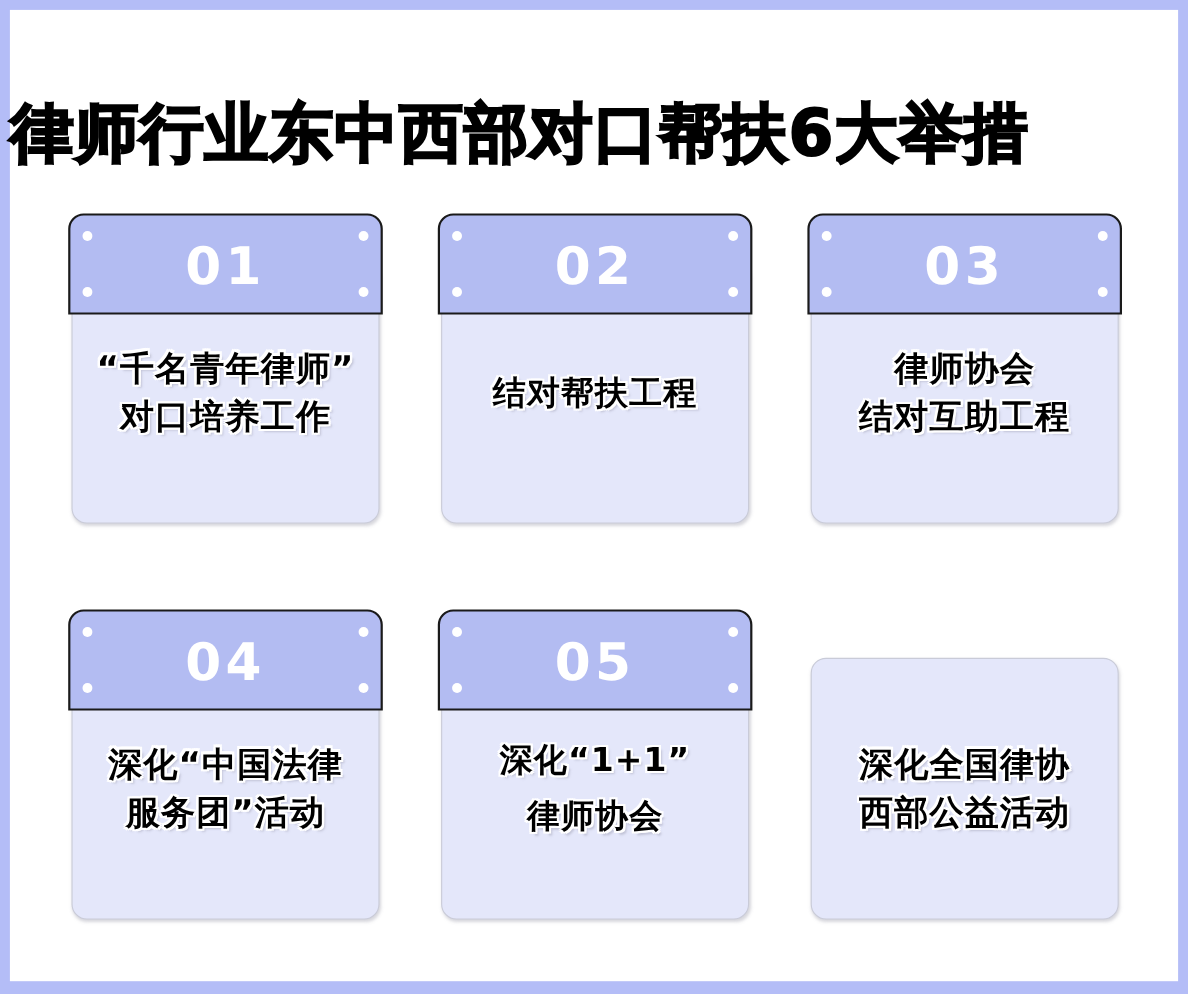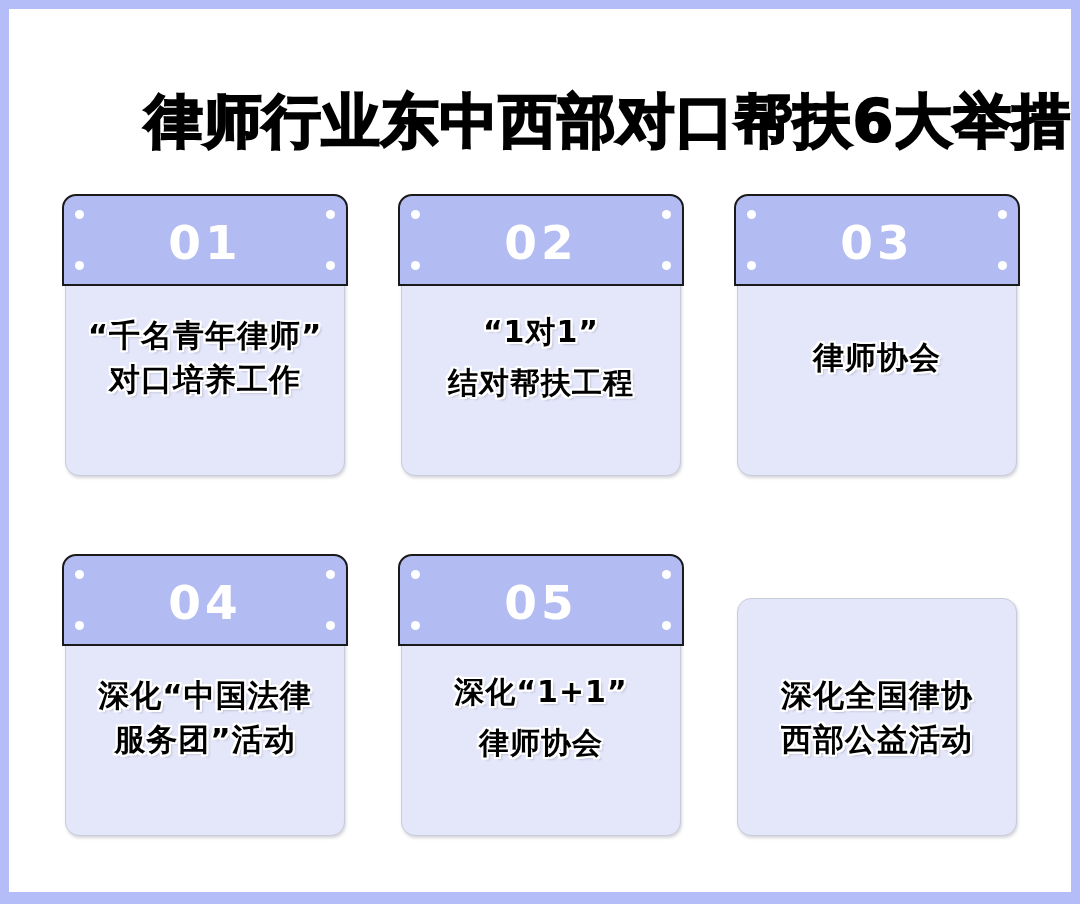--- a/index.html
+++ b/index.html
@@ -33,21 +33,21 @@
     background: #ffffff;
     box-sizing: border-box;
   }
 
   
   #page-title {
     position: absolute;
     left: 0;
     top: 38px;
     width: 1062px;
-    text-align: right;
+    text-align: left;
     font-size: 58px;
     line-height: 70px;
     font-weight: 700;
     color: #000000;
     letter-spacing: 1px;
     -webkit-text-stroke: 2.2px #000000;
     font-family: "DejaVu Sans", "Liberation Sans", sans-serif;
     white-space: nowrap;
   }
 
@@ -192,36 +192,36 @@
       <div class="card">
         <div class="card-header">
           <span class="dot tl"></span>
           <span class="dot tr"></span>
           <span class="dot bl"></span>
           <span class="dot br"></span>
           <div class="card-number">02</div>
         </div>
         <div class="card-body"></div>
         <div class="card-lines three">
-          <div class="card-line">“1对1”</div>
           <div class="card-line">结对帮扶工程</div>
         </div>
       </div>
 
       <div class="card">
         <div class="card-header">
           <span class="dot tl"></span>
           <span class="dot tr"></span>
           <span class="dot bl"></span>
           <span class="dot br"></span>
           <div class="card-number">03</div>
         </div>
         <div class="card-body"></div>
         <div class="card-lines">
           <div class="card-line">律师协会</div>
+          <div class="card-line">结对互助工程</div>
         </div>
       </div>
 
       <div class="card">
         <div class="card-header">
           <span class="dot tl"></span>
           <span class="dot tr"></span>
           <span class="dot bl"></span>
           <span class="dot br"></span>
           <div class="card-number">04</div>

